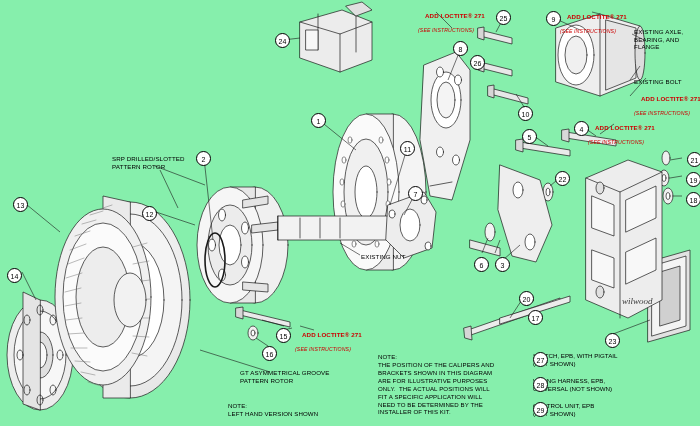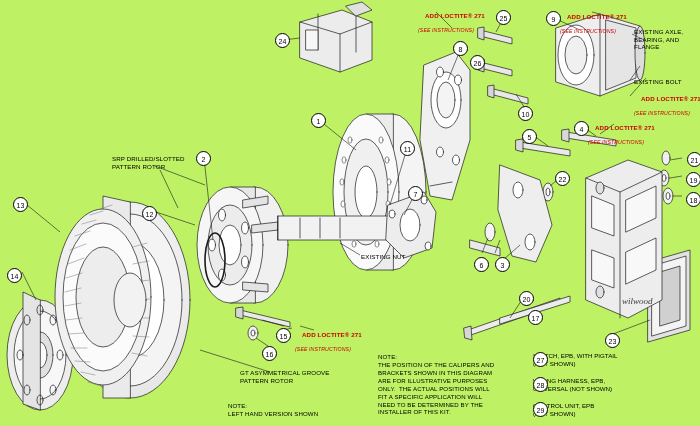--- a/index.html
+++ b/index.html
@@ -4,21 +4,21 @@
 <style>
   html, body {
     margin: 0;
     padding: 0;
     background: #ffffff;
   }
   #page {
     position: relative;
     width: 700px;
     height: 426px;
-    background: #bef264;
+    background: #86efac;
     overflow: hidden;
     font-family: "Liberation Sans", sans-serif;
     color: #000000;
   }
   #artwork {
     position: absolute;
     left: 0;
     top: 0;
     width: 700px;
     height: 426px;

